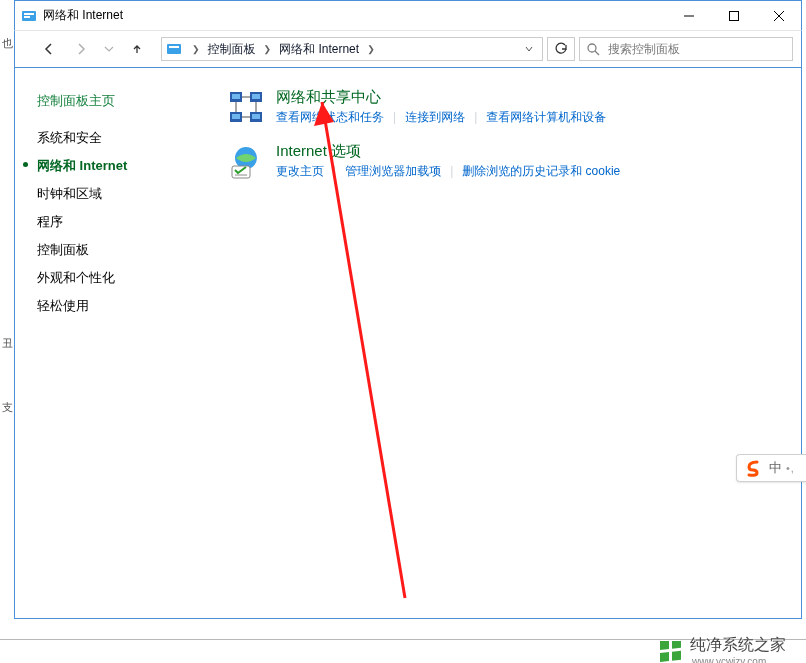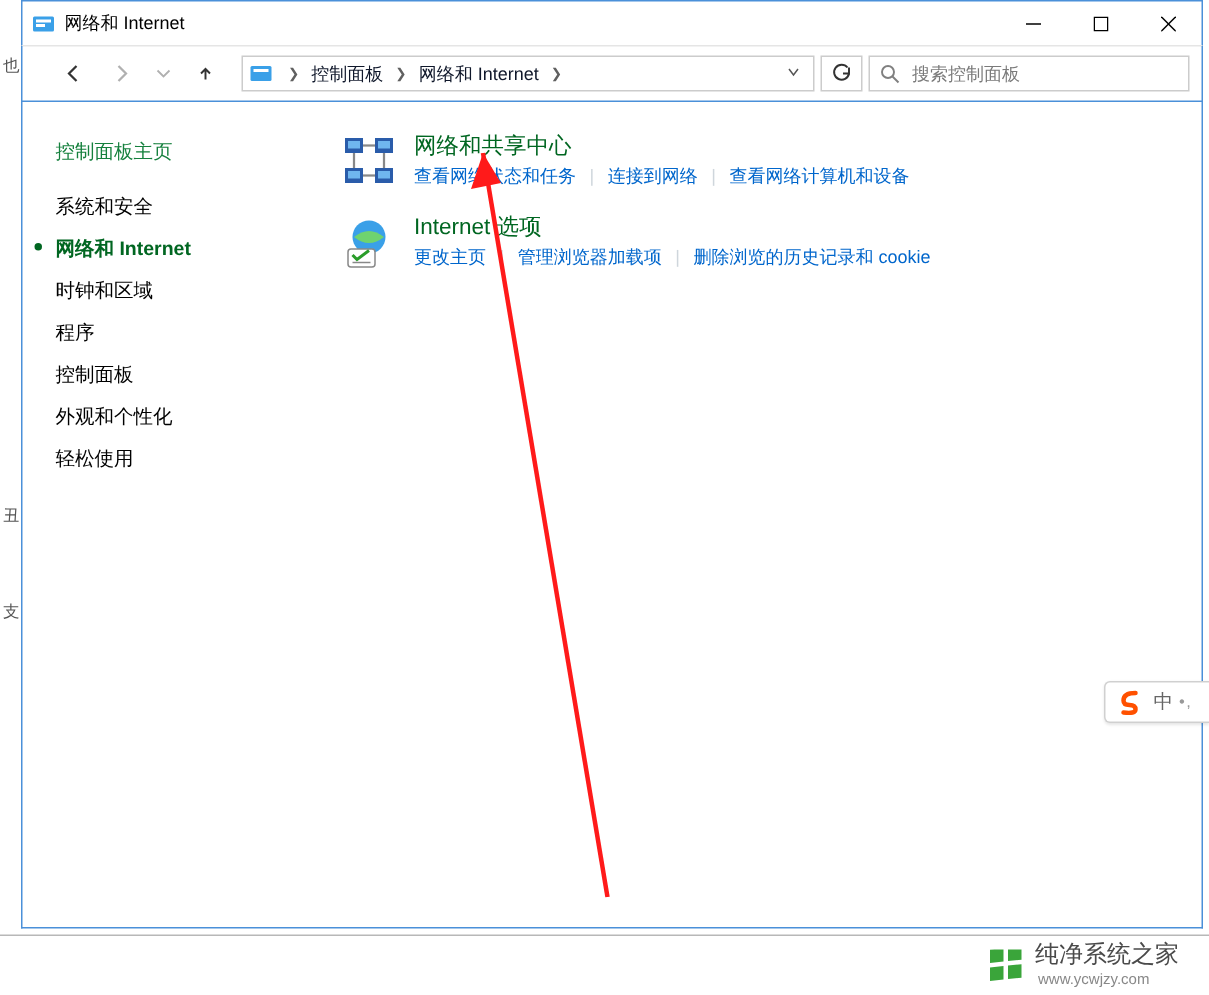--- a/index.html
+++ b/index.html
@@ -52,21 +52,21 @@
   
   .arrow-svg { position:absolute; left:0; top:0; pointer-events:none; }
 
   
   .ime { position:absolute; right:0; top:454px; width:70px; height:28px; background:#fff; border:1px solid #d0d0d0; border-right:none; border-radius:4px 0 0 4px; display:flex; align-items:center; box-shadow:0 1px 2px rgba(0,0,0,0.1); }
   .ime-logo { width:20px; height:20px; margin:0 6px; }
   .ime-text { font-size:13px; color:#666; }
   .ime-dots { font-size:11px; color:#999; padding:0 4px; letter-spacing:1px; }
 
   
-  .footer { position:absolute; left:0; right:0; bottom:0; height:40px; border-top:1px solid #b8b8b8; background:#fff; display:flex; align-items:center; justify-content:flex-end; padding-right:20px; }
+  .footer { position:absolute; left:0; right:0; bottom:0; height:24px; border-top:1px solid #b8b8b8; background:#fff; display:flex; align-items:center; justify-content:flex-end; padding-right:20px; }
   .wm-logo { width:22px; height:22px; margin-right:8px; }
   .wm-text { font-size:16px; color:#4a4a4a; font-weight:500; }
   .wm-url { font-size:10px; color:#888; margin-left:2px; margin-top:2px; }
   .wm-col { display:flex; flex-direction:column; line-height:1.1; }
 
   
   .leftstrip { position:absolute; left:0; top:0; width:14px; height:620px; background:#fff; }
   .leftstrip div { position:absolute; left:2px; font-size:11px; color:#555; }
 </style>
 </head>

